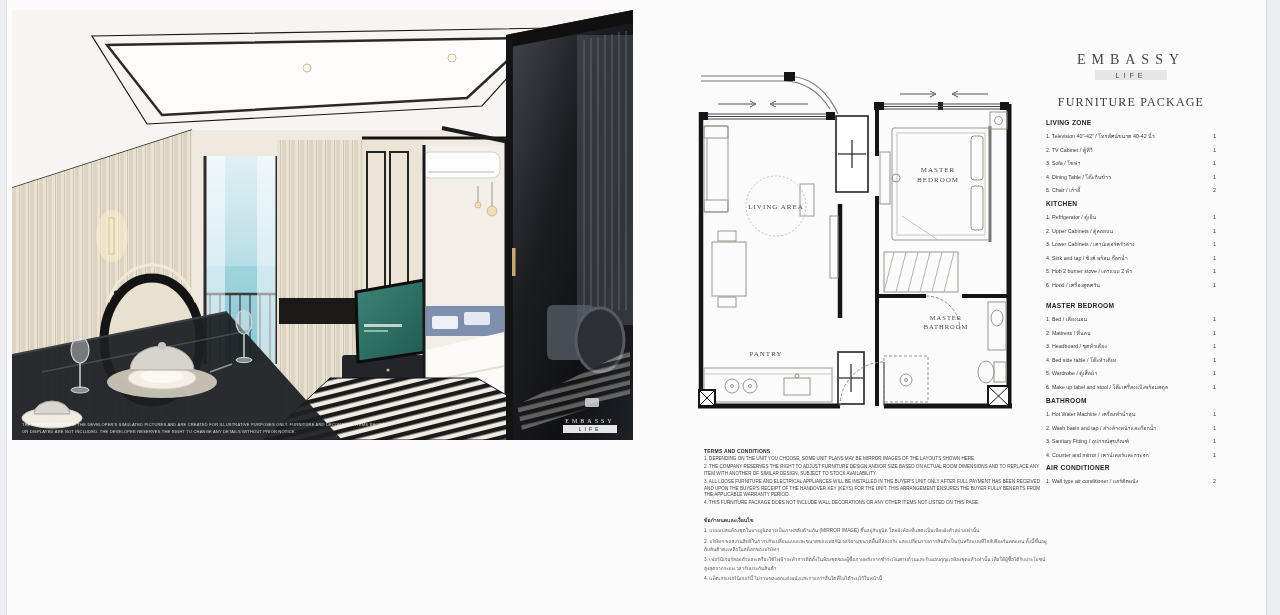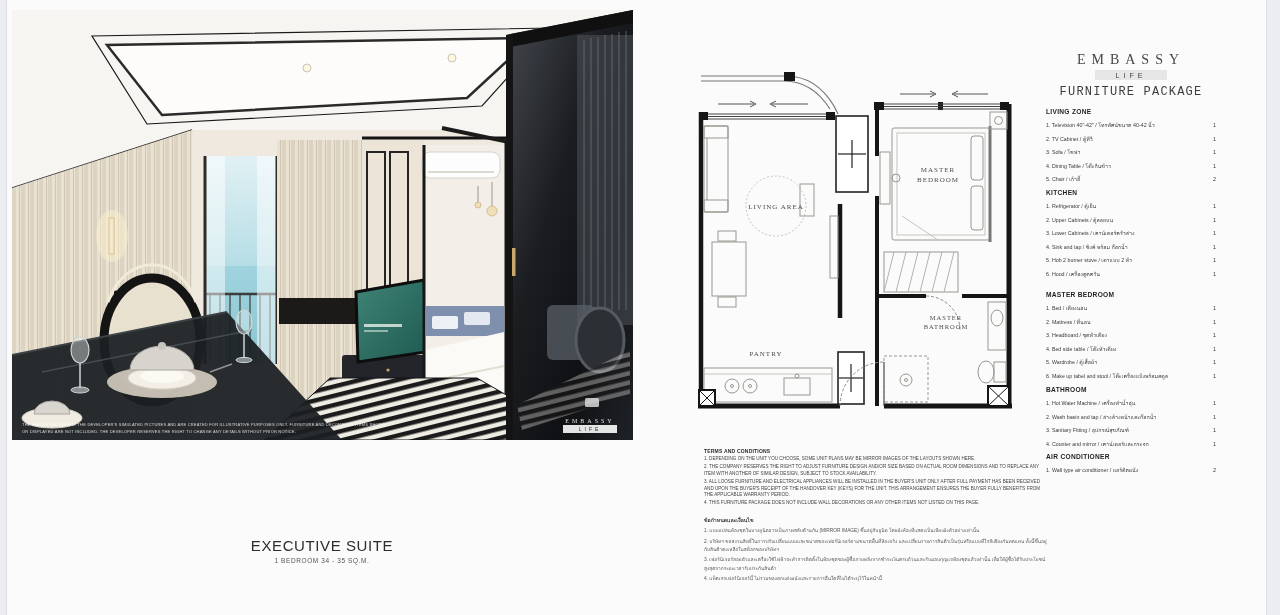--- a/index.html
+++ b/index.html
@@ -28,22 +28,22 @@
   
   .plan-wrap{position:absolute;left:688px;top:56px;width:334px;height:376px;}
   .plan-label{font-family:"Liberation Serif",serif;letter-spacing:1px;fill:#4c4c48;}
 
   
   .list-col{position:absolute;left:1046px;top:52px;width:170px;}
   .brand{text-align:center;margin-bottom:9px;}
   .brand-name{font-family:"Liberation Serif",serif;font-size:14px;letter-spacing:6px;color:#474747;}
   .brand-sub{margin:2px auto 0;width:72px;background:#e6e6e6;color:#3c3c3c;font-size:7px;
              letter-spacing:4px;padding:1.5px 0;}
-  .brand-package{font-family:Liberation Mono, monospace;font-size:12px;letter-spacing:1.2px;
-                 color:#3d3d3d;margin-top:5px;}
+  .brand-package{font-family:Liberation Serif, serif;font-size:12px;letter-spacing:1.2px;
+                 color:#3d3d3d;margin-top:15px;}
   .fl-sec{margin-top:4px;}
   .fl-sec.mt-lg{margin-top:13px;}
   .fl-sec.mt-sm{margin-top:6px;}
   .fl-sec.mt-xs{margin-top:2px;}
   .fl-title{font-size:6.6px;font-weight:bold;color:#1f1f1f;letter-spacing:.3px;margin-bottom:6px;}
   .fl-row{display:flex;justify-content:space-between;align-items:baseline;
           font-size:5.3px;color:#3a3a3a;margin-bottom:5.6px;}
   .fl-label{flex:1;padding-right:6px;white-space:nowrap;overflow:hidden;}
   .fl-qty{width:10px;text-align:right;color:#333;}
 
@@ -255,24 +255,20 @@
     <div class="wm">
       <div>THE IMAGES SHOWN ARE THE DEVELOPER'S SIMULATED PICTURES AND ARE CREATED FOR ILLUSTRATIVE PURPOSES ONLY. FURNITURE AND DECORATIVE ITEMS SHOWN</div>
       <div>OR DISPLAYED ARE NOT INCLUDED. THE DEVELOPER RESERVES THE RIGHT TO CHANGE ANY DETAILS WITHOUT PRIOR NOTICE.</div>
     </div>
     <div class="photo-logo">
       <div class="pl-name">EMBASSY</div>
       <div class="pl-sub">LIFE</div>
     </div>
   </div>
 
-  <div class="caption">
-    <div class="caption-title">EXECUTIVE SUITE</div>
-    <div class="caption-sub">1 BEDROOM 34 - 35 SQ.M.</div>
-  </div>
 
   <div class="plan-wrap">
     <svg width="334" height="376" viewBox="0 0 334 376">
 
       <g fill="none" stroke="#777" stroke-width="1.2">
         <path d="M13,20 H98 Q128,20 146,50 L150,58"></path>
         <path d="M13,25 H96 Q124,25 142,53"></path>
         <rect x="96" y="16" width="11" height="9" fill="#151515" stroke="none"></rect>
       </g>
 

